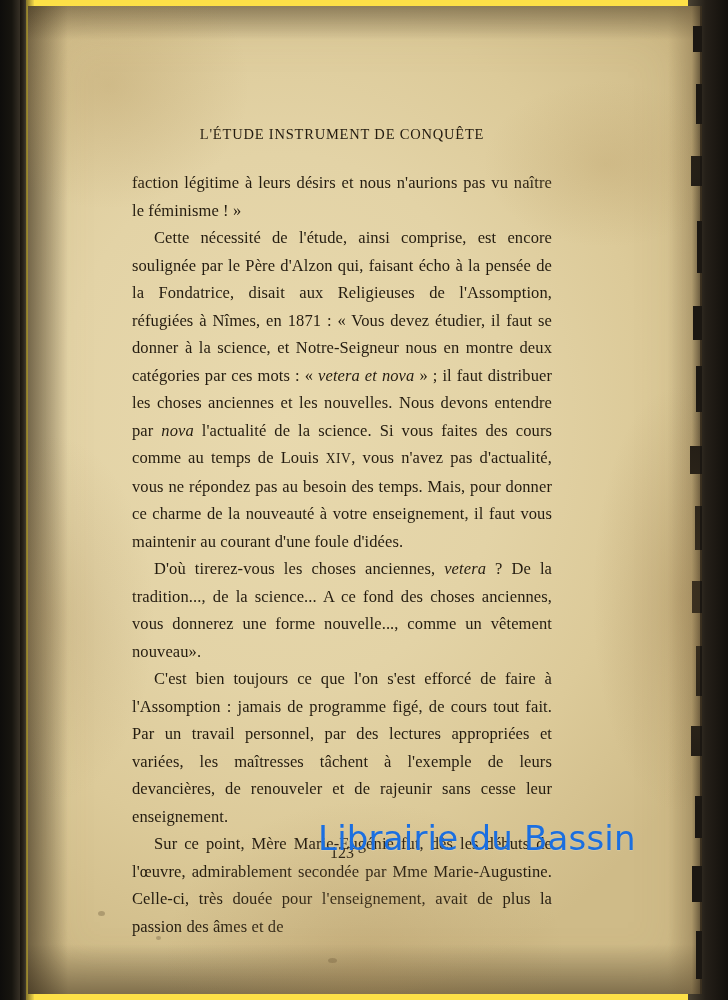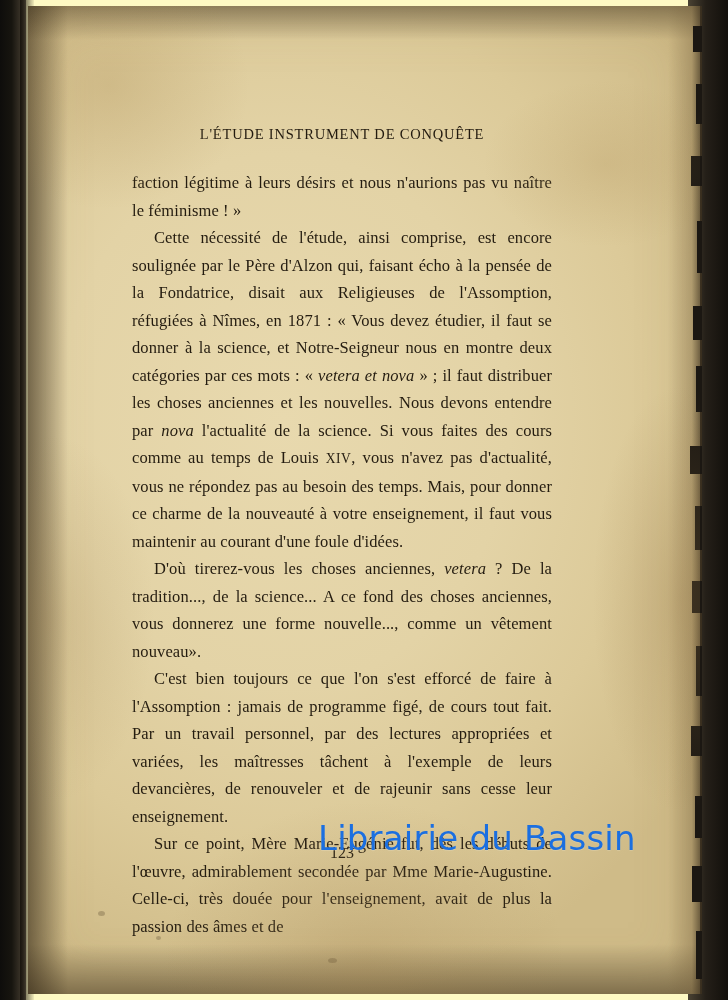--- a/index.html
+++ b/index.html
@@ -5,21 +5,21 @@
   html, body {
     margin: 0;
     padding: 0;
     background: #111;
   }
   .page {
     position: relative;
     width: 728px;
     height: 1000px;
     overflow: hidden;
-    background: #fef9c3;
+    background: #fde047;
     font-family: "Liberation Serif", serif;
   }
 
   
   .gutter-left {
     position: absolute;
     left: 0; top: 0;
     width: 26px; height: 1000px;
     background: linear-gradient(to right, #0e0d0b 0%, #17150f 45%, #3a3328 80%, #6d6350 100%);
   }

